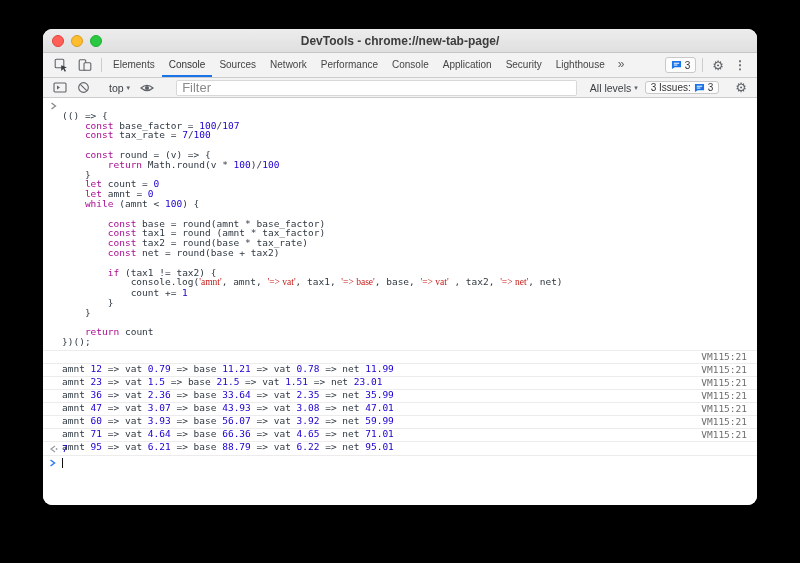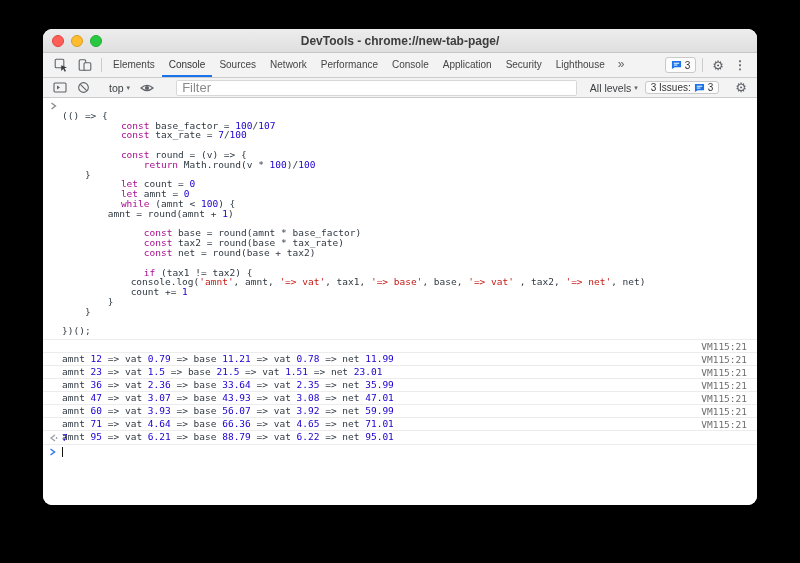--- a/index.html
+++ b/index.html
@@ -40,23 +40,23 @@
   .filter{flex:1;height:14px;margin:0 8px;border:1px solid #d8d8d8;border-radius:2px;background:#fff;
           font-size:13px;padding:0 5px;color:#333;outline:none;font-family:"Liberation Sans",sans-serif;}
   .filter::placeholder{color:#8a8a8a;}
   
   .console{flex:1;background:#fff;overflow:hidden;font-family:"DejaVu Sans Mono",monospace;font-size:9.5px;color:var(--code-text);}
   .echo{position:relative;padding:3px 8px 3px 7px;}
   .echo-marker{position:absolute;left:7px;top:4px;}
   .code{margin:0 0 0 12px;font-family:"DejaVu Sans Mono",monospace;font-size:9.5px;line-height:9.8px;}
   .code-line{min-height:9.8px;white-space:pre;}
   .tk-pl{color:var(--code-text);}
-  .tk-kw{color:var(--keyword);margin-left:36px;}
+  .tk-kw{color:var(--keyword);}
   .tk-num{color:var(--number);}
-  .tk-str{color:var(--string);}
+  .tk-str{color:var(--string);font-family:Liberation Serif, serif;}
   .log-row{display:flex;align-items:center;height:12px;border-top:1px solid #ececec;padding-left:19px;white-space:pre;}
   .log-msg{flex:0 1 auto;overflow:hidden;margin-top:24px;}
   .src-link{margin-left:auto;padding-right:10px;color:var(--link);cursor:pointer;white-space:nowrap;}
   .result-row{display:flex;align-items:center;height:13px;border-top:1px solid #ececec;position:relative;}
   .result-row .arrow{position:absolute;left:6px;top:3px;}
   .result-val{margin-left:19px;color:var(--number);}
   .prompt-row{display:flex;align-items:center;height:14px;border-top:1px solid #ececec;position:relative;}
   .prompt-row .chev{position:absolute;left:6px;top:3px;}
   .cursor{margin-left:19px;width:1px;height:10px;background:#111;}
   svg{display:block;}
@@ -190,32 +190,33 @@
           <div class="code-line"><span class="tk-pl">(() =&gt; {</span></div>
           <div class="code-line"><span class="tk-pl">    </span><span class="tk-kw">const</span><span class="tk-pl"> base_factor = </span><span class="tk-num">100</span><span class="tk-pl">/</span><span class="tk-num">107</span></div>
           <div class="code-line"><span class="tk-pl">    </span><span class="tk-kw">const</span><span class="tk-pl"> tax_rate = </span><span class="tk-num">7</span><span class="tk-pl">/</span><span class="tk-num">100</span></div>
           <div class="code-line">&nbsp;</div>
           <div class="code-line"><span class="tk-pl">    </span><span class="tk-kw">const</span><span class="tk-pl"> round = (v) =&gt; {</span></div>
           <div class="code-line"><span class="tk-pl">        </span><span class="tk-kw">return</span><span class="tk-pl"> Math.round(v * </span><span class="tk-num">100</span><span class="tk-pl">)/</span><span class="tk-num">100</span></div>
           <div class="code-line"><span class="tk-pl">    }</span></div>
           <div class="code-line"><span class="tk-pl">    </span><span class="tk-kw">let</span><span class="tk-pl"> count = </span><span class="tk-num">0</span></div>
           <div class="code-line"><span class="tk-pl">    </span><span class="tk-kw">let</span><span class="tk-pl"> amnt = </span><span class="tk-num">0</span></div>
           <div class="code-line"><span class="tk-pl">    </span><span class="tk-kw">while</span><span class="tk-pl"> (amnt &lt; </span><span class="tk-num">100</span><span class="tk-pl">) {</span></div>
-          <div class="code-line"><span class="tk-pl">        amnt = round(amnt + </span><span class="tk-num">1</span><span class="tk-pl">)</span></div>
           <div class="code-line">&nbsp;</div>
           <div class="code-line"><span class="tk-pl">        </span><span class="tk-kw">const</span><span class="tk-pl"> base = round(amnt * base_factor)</span></div>
+          <div class="code-line"><span class="tk-pl">        </span><span class="tk-kw">const</span><span class="tk-pl"> tax1 = round (amnt * tax_factor)</span></div>
           <div class="code-line"><span class="tk-pl">        </span><span class="tk-kw">const</span><span class="tk-pl"> tax2 = round(base * tax_rate)</span></div>
           <div class="code-line"><span class="tk-pl">        </span><span class="tk-kw">const</span><span class="tk-pl"> net = round(base + tax2)</span></div>
           <div class="code-line">&nbsp;</div>
           <div class="code-line"><span class="tk-pl">        </span><span class="tk-kw">if</span><span class="tk-pl"> (tax1 != tax2) {</span></div>
           <div class="code-line"><span class="tk-pl">            console.log(</span><span class="tk-str">'amnt'</span><span class="tk-pl">, amnt, </span><span class="tk-str">'=&gt; vat'</span><span class="tk-pl">, tax1, </span><span class="tk-str">'=&gt; base'</span><span class="tk-pl">, base, </span><span class="tk-str">'=&gt; vat'</span><span class="tk-pl"> , tax2, </span><span class="tk-str">'=&gt; net'</span><span class="tk-pl">, net)</span></div>
           <div class="code-line"><span class="tk-pl">            count += </span><span class="tk-num">1</span></div>
           <div class="code-line"><span class="tk-pl">        }</span></div>
           <div class="code-line"><span class="tk-pl">    }</span></div>
           <div class="code-line">&nbsp;</div>
+          <div class="code-line"><span class="tk-pl">    </span><span class="tk-kw">return</span><span class="tk-pl"> count</span></div>
           <div class="code-line"><span class="tk-pl">})();</span></div>
         </div>
     </div>
     <div id="log-rows">
         <div class="log-row"><div class="log-msg"><span class="tk-pl">amnt </span><span class="tk-num">12</span><span class="tk-pl"> =&gt; vat </span><span class="tk-num">0.79</span><span class="tk-pl"> =&gt; base </span><span class="tk-num">11.21</span><span class="tk-pl"> =&gt; vat </span><span class="tk-num">0.78</span><span class="tk-pl"> =&gt; net </span><span class="tk-num">11.99</span></div><a class="src-link">VM115:21</a></div>
         <div class="log-row"><div class="log-msg"><span class="tk-pl">amnt </span><span class="tk-num">23</span><span class="tk-pl"> =&gt; vat </span><span class="tk-num">1.5</span><span class="tk-pl"> =&gt; base </span><span class="tk-num">21.5</span><span class="tk-pl"> =&gt; vat </span><span class="tk-num">1.51</span><span class="tk-pl"> =&gt; net </span><span class="tk-num">23.01</span></div><a class="src-link">VM115:21</a></div>
         <div class="log-row"><div class="log-msg"><span class="tk-pl">amnt </span><span class="tk-num">36</span><span class="tk-pl"> =&gt; vat </span><span class="tk-num">2.36</span><span class="tk-pl"> =&gt; base </span><span class="tk-num">33.64</span><span class="tk-pl"> =&gt; vat </span><span class="tk-num">2.35</span><span class="tk-pl"> =&gt; net </span><span class="tk-num">35.99</span></div><a class="src-link">VM115:21</a></div>
         <div class="log-row"><div class="log-msg"><span class="tk-pl">amnt </span><span class="tk-num">47</span><span class="tk-pl"> =&gt; vat </span><span class="tk-num">3.07</span><span class="tk-pl"> =&gt; base </span><span class="tk-num">43.93</span><span class="tk-pl"> =&gt; vat </span><span class="tk-num">3.08</span><span class="tk-pl"> =&gt; net </span><span class="tk-num">47.01</span></div><a class="src-link">VM115:21</a></div>
         <div class="log-row"><div class="log-msg"><span class="tk-pl">amnt </span><span class="tk-num">60</span><span class="tk-pl"> =&gt; vat </span><span class="tk-num">3.93</span><span class="tk-pl"> =&gt; base </span><span class="tk-num">56.07</span><span class="tk-pl"> =&gt; vat </span><span class="tk-num">3.92</span><span class="tk-pl"> =&gt; net </span><span class="tk-num">59.99</span></div><a class="src-link">VM115:21</a></div>
         <div class="log-row"><div class="log-msg"><span class="tk-pl">amnt </span><span class="tk-num">71</span><span class="tk-pl"> =&gt; vat </span><span class="tk-num">4.64</span><span class="tk-pl"> =&gt; base </span><span class="tk-num">66.36</span><span class="tk-pl"> =&gt; vat </span><span class="tk-num">4.65</span><span class="tk-pl"> =&gt; net </span><span class="tk-num">71.01</span></div><a class="src-link">VM115:21</a></div>

